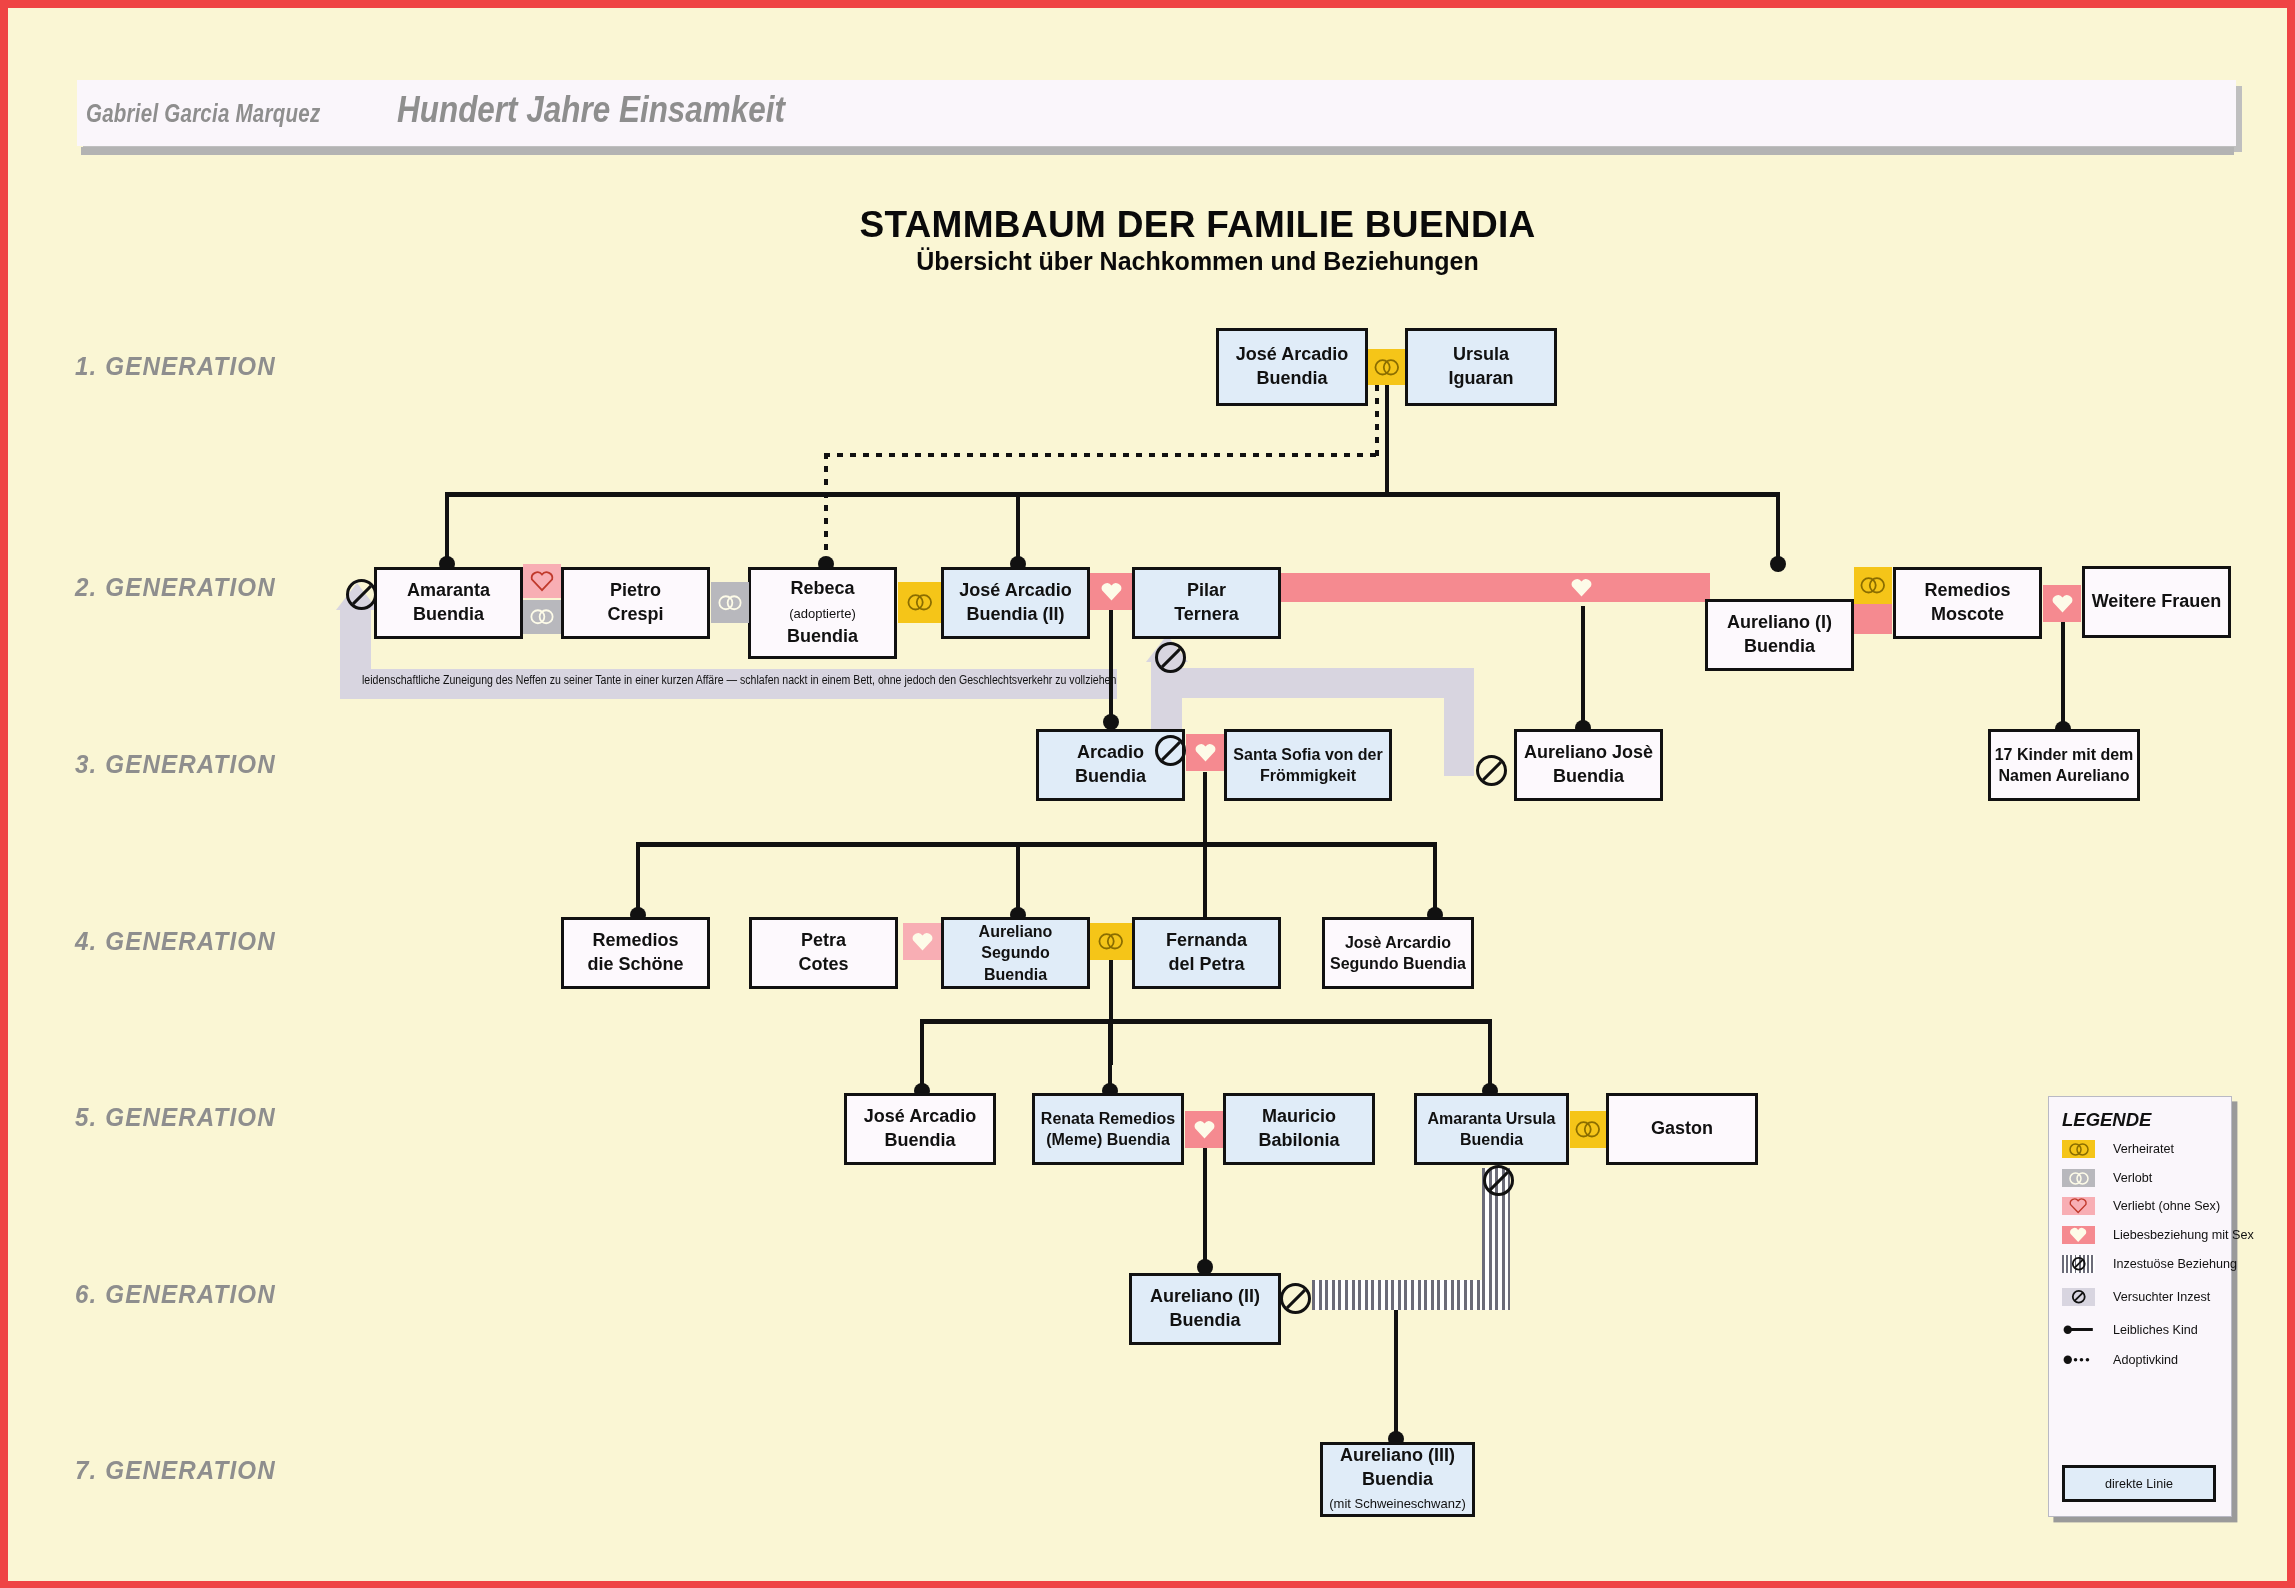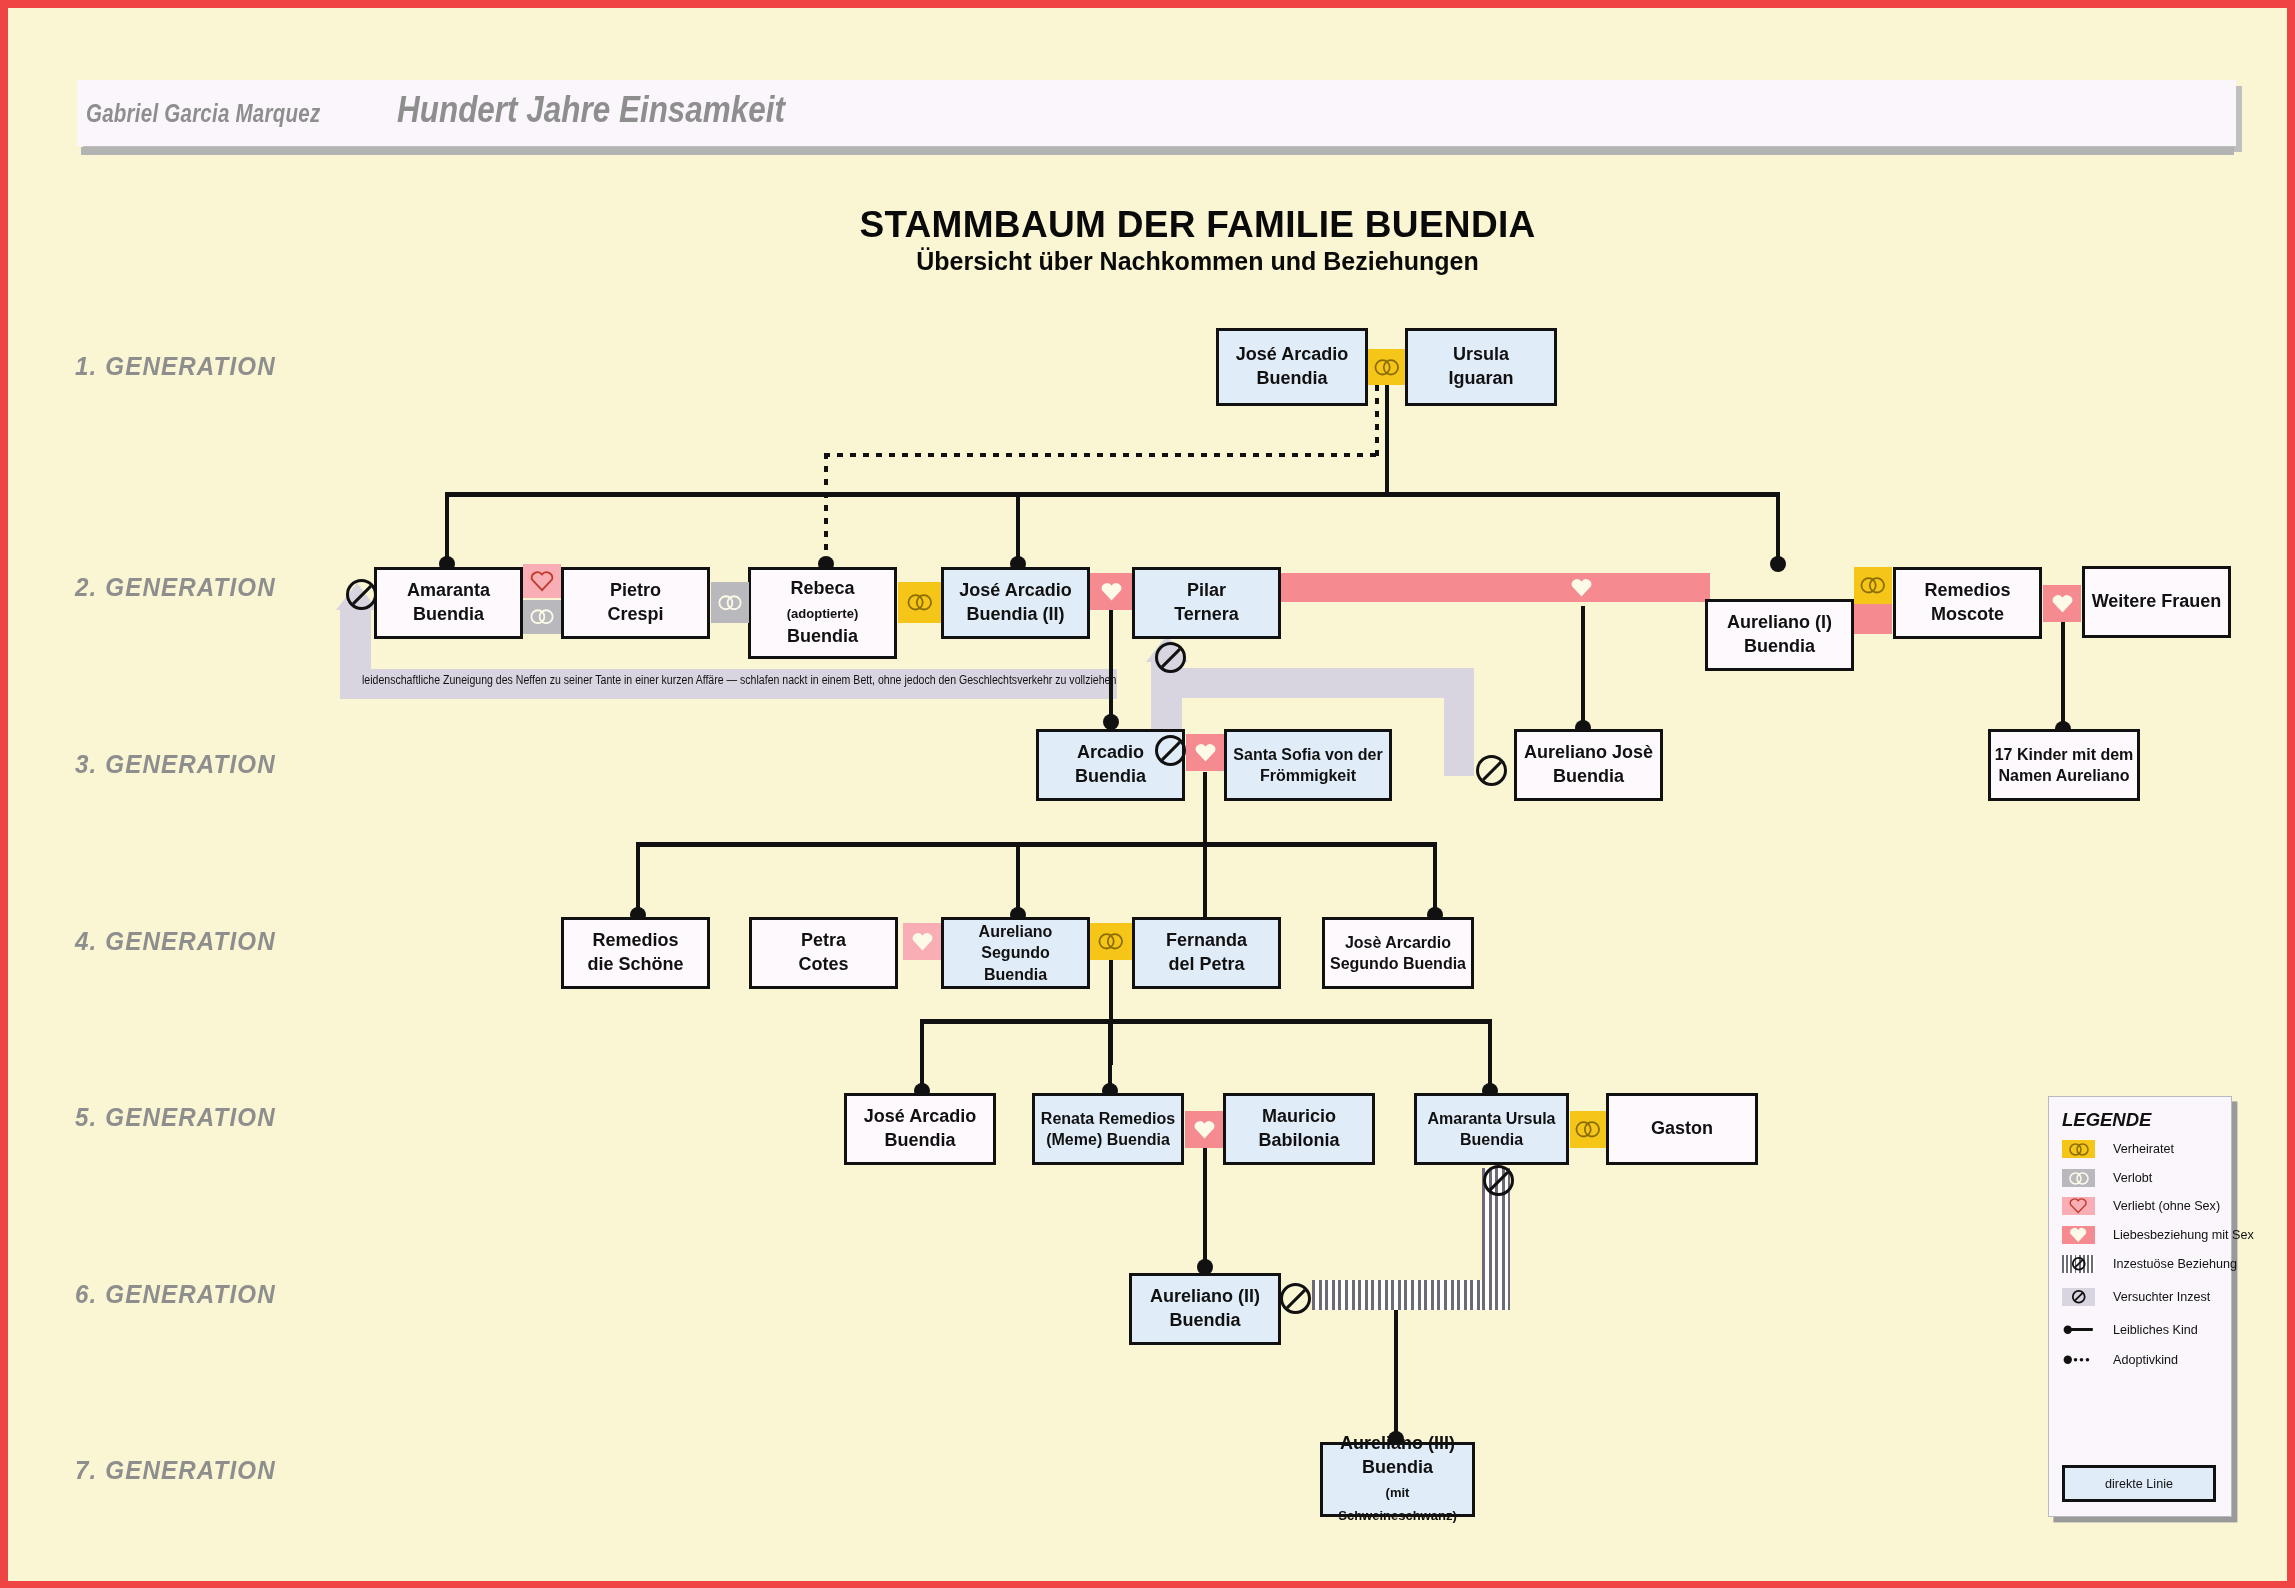--- a/index.html
+++ b/index.html
@@ -32,21 +32,21 @@
   
   .genlabel{position:absolute;left:67px;font-style:italic;font-weight:bold;font-size:26px;
      color:#8e8e8e;letter-spacing:1.2px;transform:scaleX(.93);transform-origin:left center;white-space:nowrap;}
 
   
   .pbox{position:absolute;box-sizing:border-box;border:3px solid #111;
         display:flex;align-items:center;justify-content:center;text-align:center;
         font-weight:bold;font-size:18px;color:#111;line-height:1.32;padding:2.4px 3.6px;z-index:30;}
   .pbox.blue{background:#e0ecf8;}
   .pbox.white{background:#fdf9fd;}
-  .pbox .sm{font-size:13px;font-weight:bold;}
+  .pbox .sm{font-size:13px;font-weight:normal;}
 
   
   .rel{position:absolute;display:flex;align-items:center;justify-content:center;z-index:45;}
   .rel.married{background:#f5c518;}
   .rel.engaged{background:#b8b8bd;}
   .rel.loveNoSex{background:#f8aeb4;}
   .rel.loveSex{background:#f58a90;}
 
   
   .bar{position:absolute;z-index:20;}

